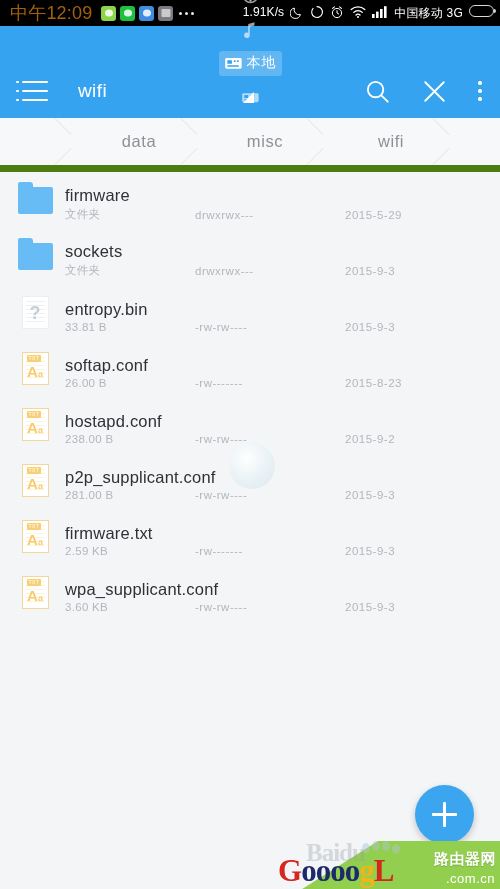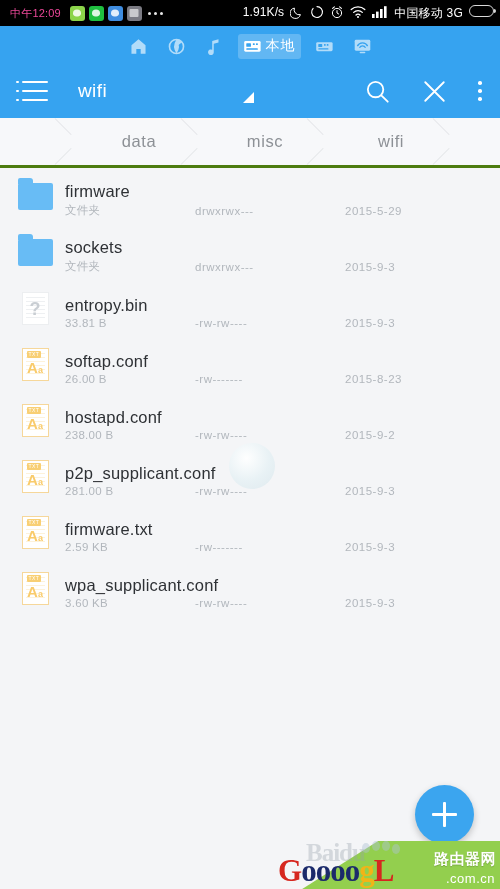--- a/index.html
+++ b/index.html
@@ -25,23 +25,23 @@
     height: 26px;
     background: #000000;
     display: flex;
     align-items: center;
     padding: 0 6px 0 10px;
     box-sizing: border-box;
     color: #ffffff;
     font-size: 12.5px;
   }
   .sb-time {
-    font-size: 11px;
+    font-size: 18px;
     letter-spacing: 0.2px;
-    color: #ec4899;
+    color: #a16207;
     white-space: nowrap;
   }
   .sb-apps {
     display: flex;
     align-items: center;
     gap: 4px;
     margin-left: 9px;
   }
   .sb-app {
     width: 15px;
@@ -118,20 +118,21 @@
     background: #36a3f0;
     position: relative;
   }
   .tabbar {
     height: 36px;
     display: flex;
     align-items: center;
     justify-content: center;
     gap: 9px;
     padding-top: 2px;
+    flex-direction: column;
   }
   .tabitem {
     display: flex;
     align-items: center;
     gap: 4px;
     padding: 3px 5px;
     border-radius: 3px;
     opacity: 0.62;
   }
   .tabitem.active {
@@ -210,21 +211,21 @@
     background: #fff;
     display: block;
   }
 
   
   .breadcrumb {
     height: 47px;
     background: #f7f8fa;
     display: flex;
     align-items: stretch;
-    border-bottom: 3px solid #4d7c0f;
+    border-bottom: 7px solid #4d7c0f;
     overflow: hidden;
     position: relative;
   }
   .crumb {
     position: relative;
     display: flex;
     align-items: center;
     justify-content: center;
     color: #8d9196;
     font-size: 16.5px;

